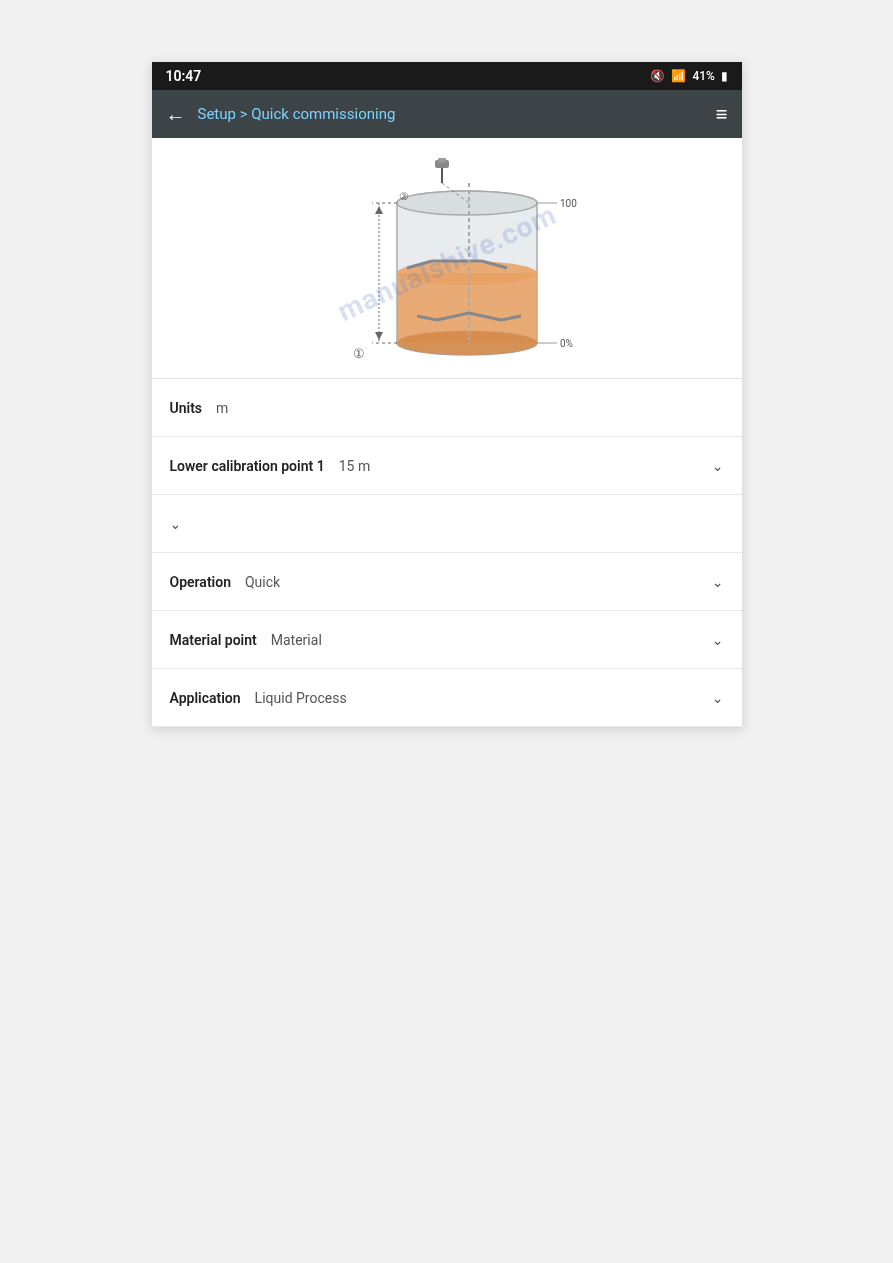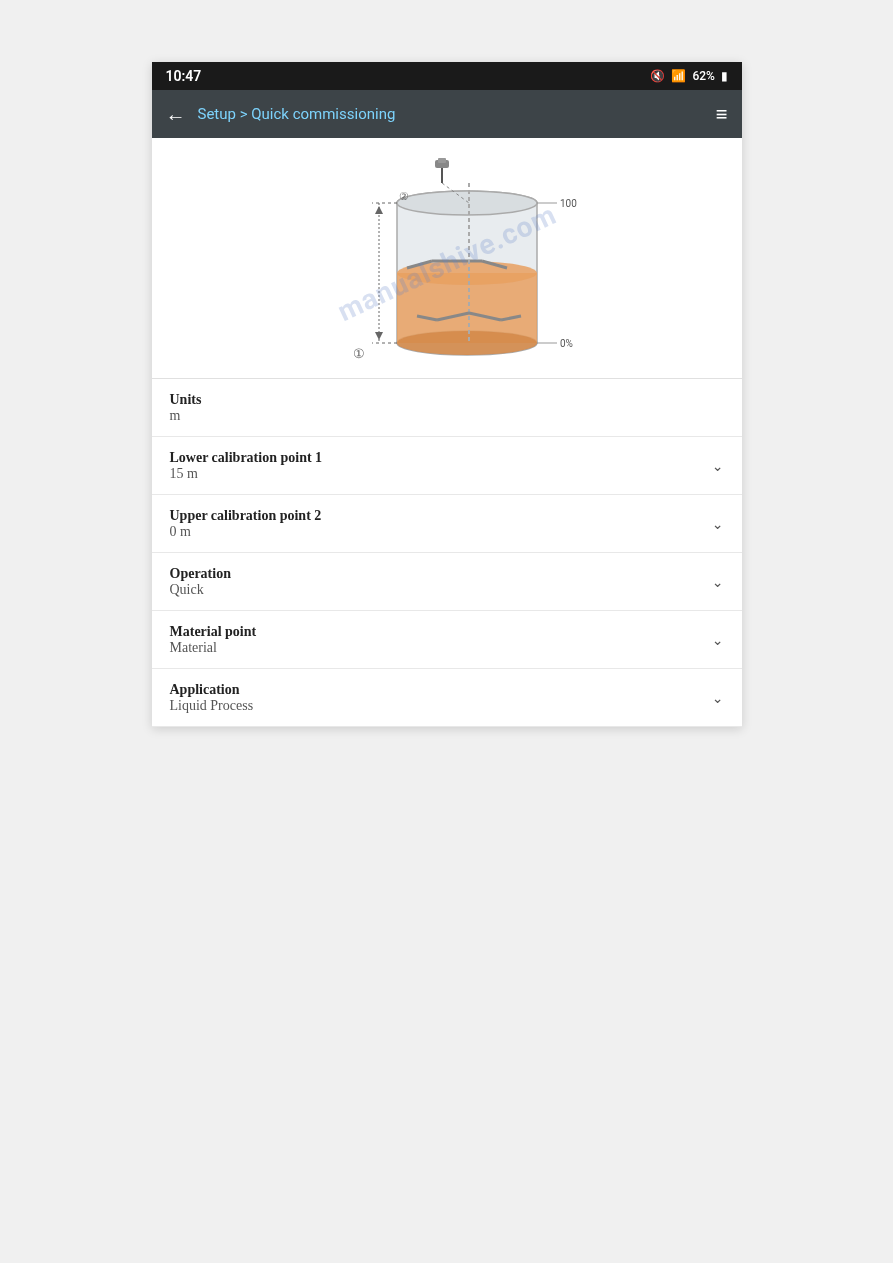--- a/index.html
+++ b/index.html
@@ -97,23 +97,22 @@
       display: flex;
       justify-content: space-between;
       align-items: center;
       padding: 12px 18px;
       border-bottom: 1px solid #e8e8e8;
       min-height: 58px;
     }
 
     .settings-item-content {
       display: flex;
-      flex-direction: column;
-      gap: 0;
-      font-family: Liberation Serif, serif;
+      flex-direction: row;
+      gap: 14px;
     }
 
     .settings-item-label {
       font-size: 14px;
       font-weight: 600;
       color: #222;
     }
 
     .settings-item-value {
       font-size: 14px;
@@ -151,21 +150,21 @@
 <body>
 
 <div class="page-wrapper">
   <div class="phone-frame">
 
     <div class="status-bar">
       <span class="status-bar-time">10:47</span>
       <div class="status-bar-icons">
         <span>🔇</span>
         <span>📶</span>
-        <span>62%</span>
+        <span>41%</span>
         <span>▮</span>
       </div>
     </div>
 
     <div class="toolbar">
       <div class="toolbar-left">
         <span class="toolbar-back">←</span>
         <span class="toolbar-title">Setup &gt; Quick commissioning</span>
       </div>
       <span class="toolbar-menu">≡</span>
@@ -241,24 +240,20 @@
 
       <div class="settings-item">
         <div class="settings-item-content">
           <span class="settings-item-label">Lower calibration point 1</span>
           <span class="settings-item-value">15  m</span>
         </div>
         <span class="settings-item-chevron">⌄</span>
       </div>
 
       <div class="settings-item">
-        <div class="settings-item-content">
-          <span class="settings-item-label">Upper calibration point 2</span>
-          <span class="settings-item-value">0  m</span>
-        </div>
         <span class="settings-item-chevron">⌄</span>
       </div>
 
       <div class="settings-item">
         <div class="settings-item-content">
           <span class="settings-item-label">Operation</span>
           <span class="settings-item-value">Quick</span>
         </div>
         <span class="settings-item-chevron">⌄</span>
       </div>

